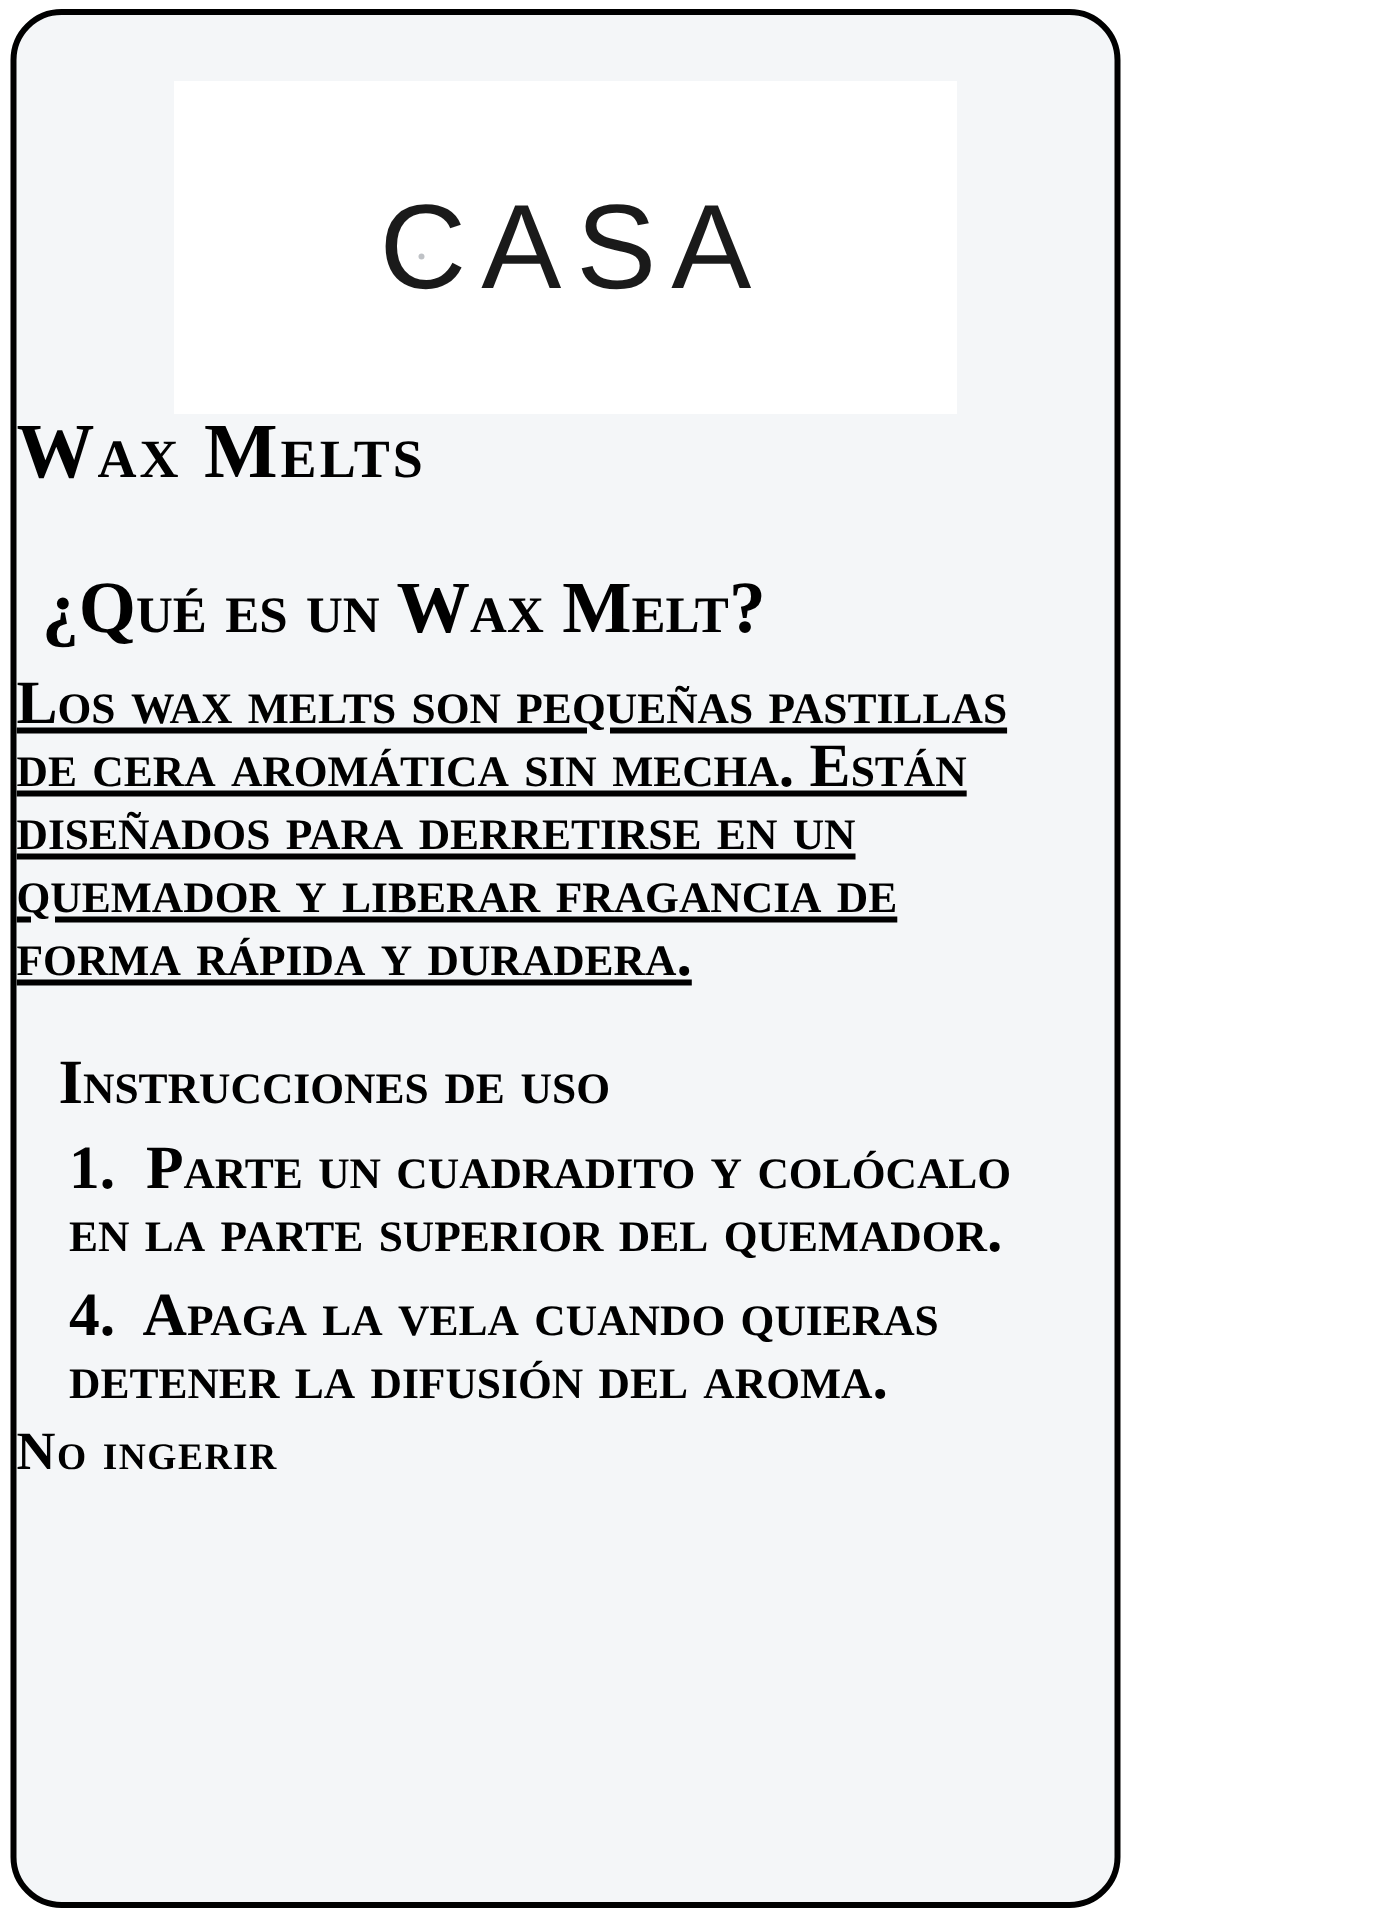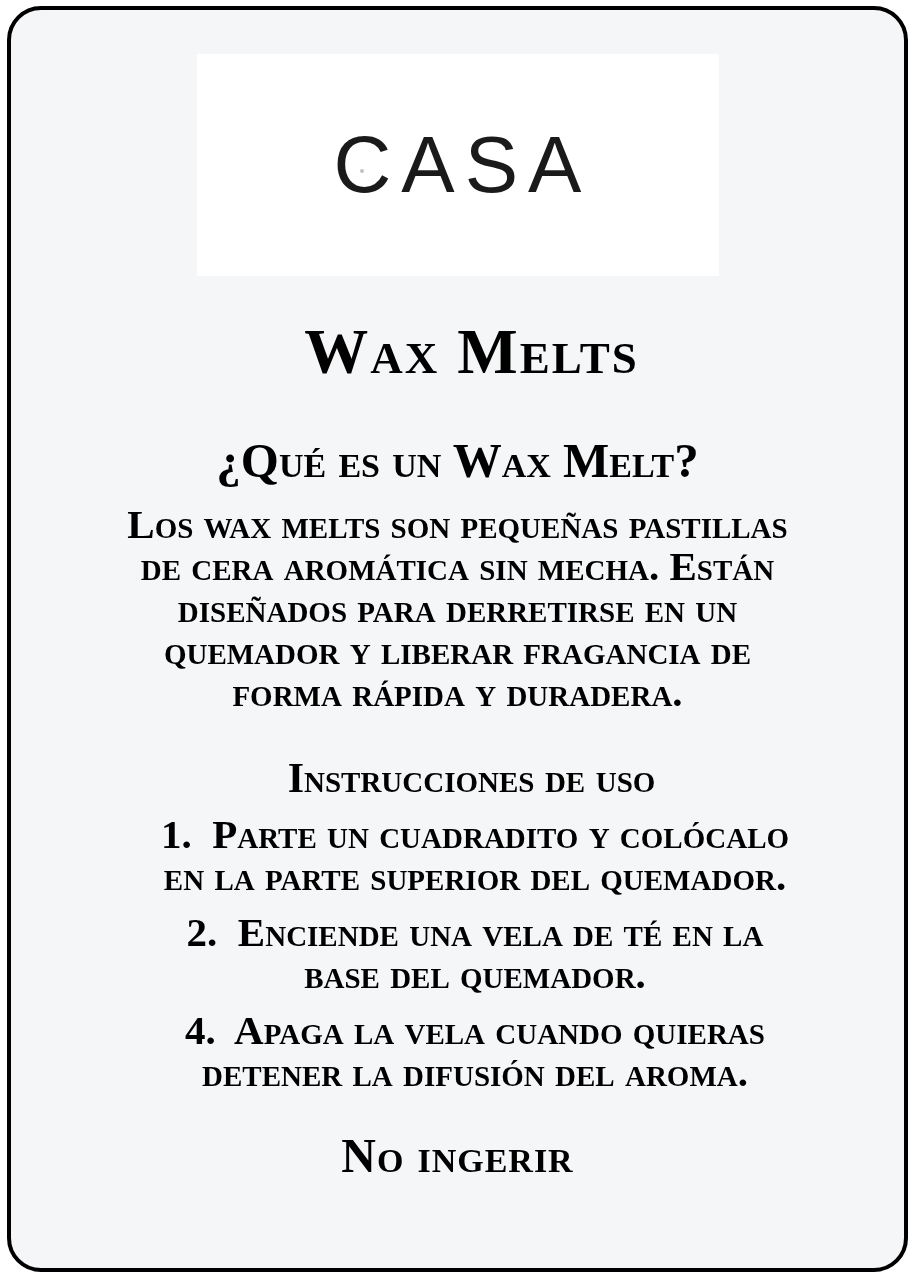--- a/index.html
+++ b/index.html
@@ -11,28 +11,27 @@
     height: 1280px;
     background: #ffffff;
     position: relative;
     font-family: "Liberation Serif", "DejaVu Serif", serif;
     color: #000000;
   }
   .card {
     position: absolute;
     left: 7px;
     top: 6px;
-    width: 901px;
+    width: 740px;
     height: 1266px;
     box-sizing: border-box;
     background: #f4f6f8;
     border: 4px solid #000000;
     border-radius: 34px;
     overflow: hidden;
-    text-align: center;
   }
   .logo-box {
     margin: 44px auto 0;
     width: 522px;
     height: 222px;
     background: #ffffff;
     display: flex;
     flex-direction: column;
     align-items: center;
     justify-content: center;
@@ -59,51 +58,51 @@
     opacity: 0.55;
   }
   h1, h2, h3, p {
     margin: 0;
     padding: 0;
     font-variant: small-caps;
     font-weight: bold;
     color: #000000;
   }
   .product-title {
-    margin-top: 44px;
-    font-size: 64px;
+    font-size: 52px;
     line-height: 1;
     letter-spacing: 2px;
-    padding-left: 28px;
   }
   .question {
     margin-top: 52px;
     font-size: 49px;
     line-height: 1;
+    margin-left: 17px;
   }
   .description {
     margin-top: 18px;
     font-size: 41px;
     line-height: 42px;
+    text-decoration: underline;
   }
   .instructions-heading {
     margin-top: 44px;
     font-size: 42px;
     line-height: 1;
     padding-left: 28px;
   }
   .item {
     margin-top: 14px;
     font-size: 41px;
     line-height: 42px;
     margin-left: 35px;
   }
   .warning {
-    margin-top: 39px;
-    font-size: 48px;
+    margin-top: 10px;
+    font-size: 36px;
     line-height: 1;
     letter-spacing: 1px;
   }
 </style>
 </head>
 <body>
 
 <div class="card">
 
   <div class="logo-box">
@@ -114,20 +113,19 @@
   <h1 class="product-title">Wax Melts</h1>
 
   <h2 class="question">¿Qué es un Wax Melt?</h2>
 
   <p class="description">Los wax melts son pequeñas pastillas<br>de cera aromática sin mecha. Están<br>diseñados para derretirse en un<br>quemador y liberar fragancia de<br>forma rápida y duradera.</p>
 
   <h3 class="instructions-heading">Instrucciones de uso</h3>
 
   <p class="item">1.&nbsp; Parte un cuadradito y colócalo<br>en la parte superior del quemador.</p>
 
-  <p class="item">2.&nbsp; Enciende una vela de té en la<br>base del quemador.</p>
 
 
   <p class="item">4.&nbsp; Apaga la vela cuando quieras<br>detener la difusión del aroma.</p>
 
   <p class="warning">No ingerir</p>
 
 </div>
 
 </body></html>

